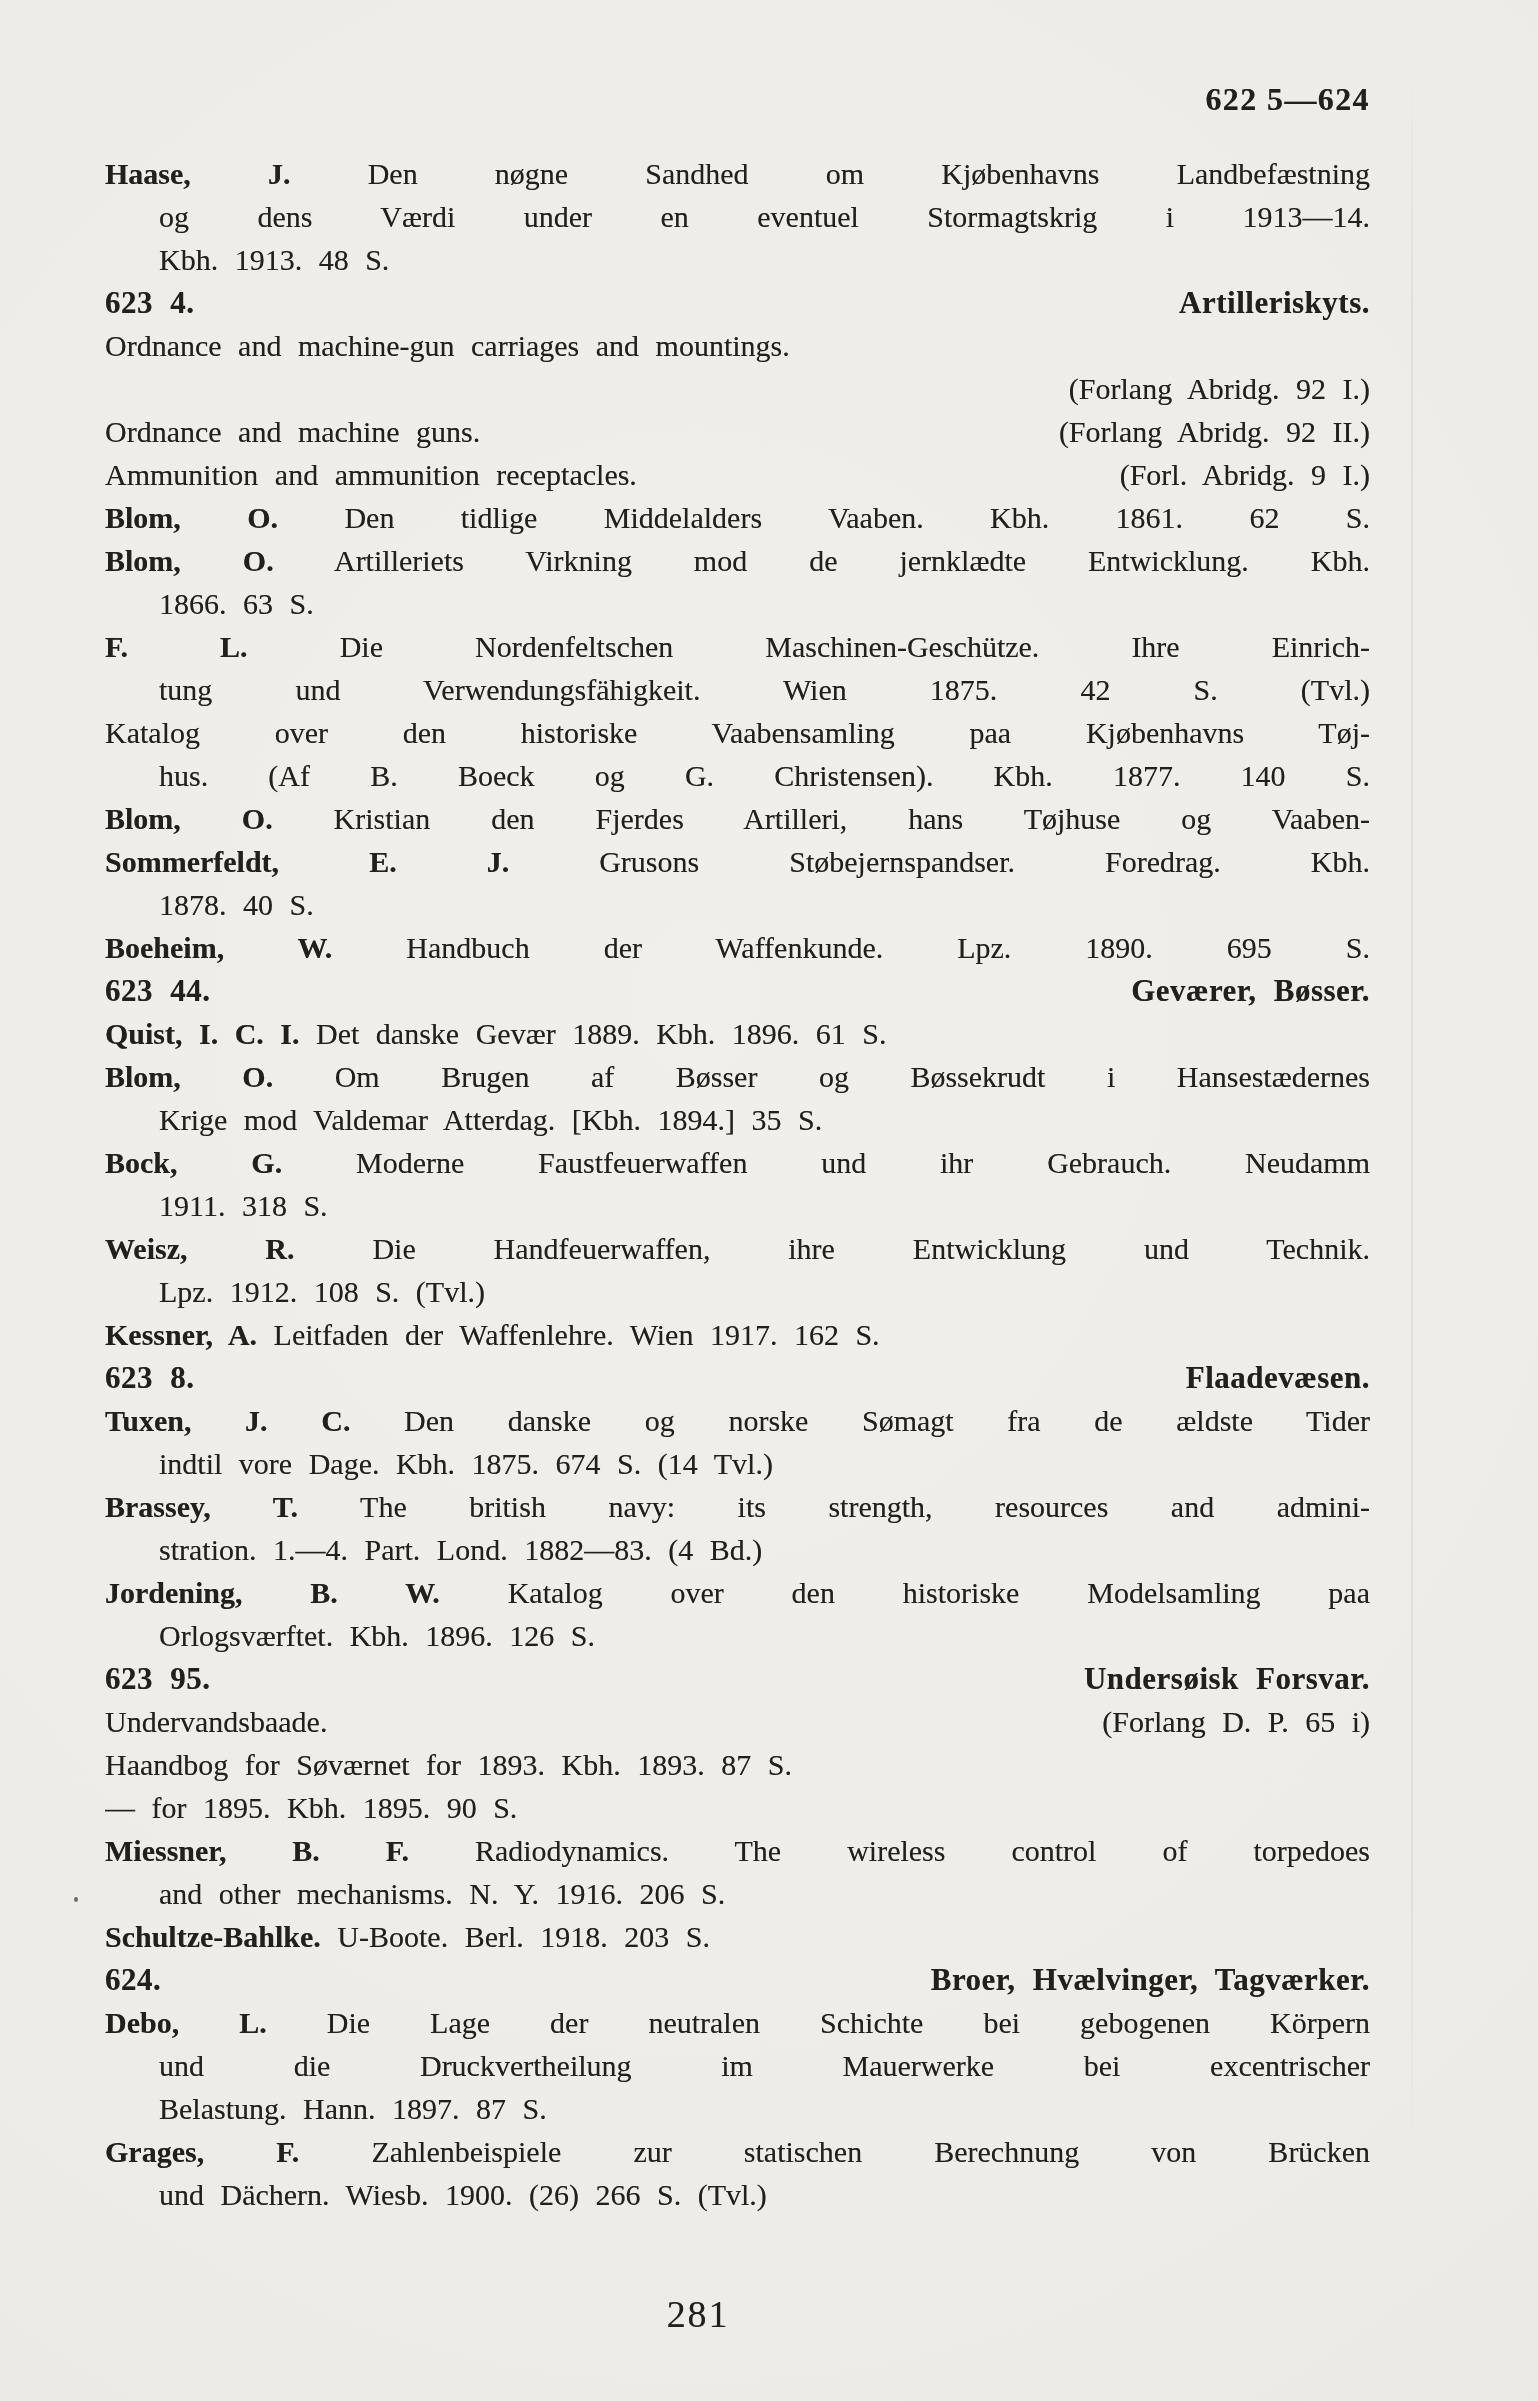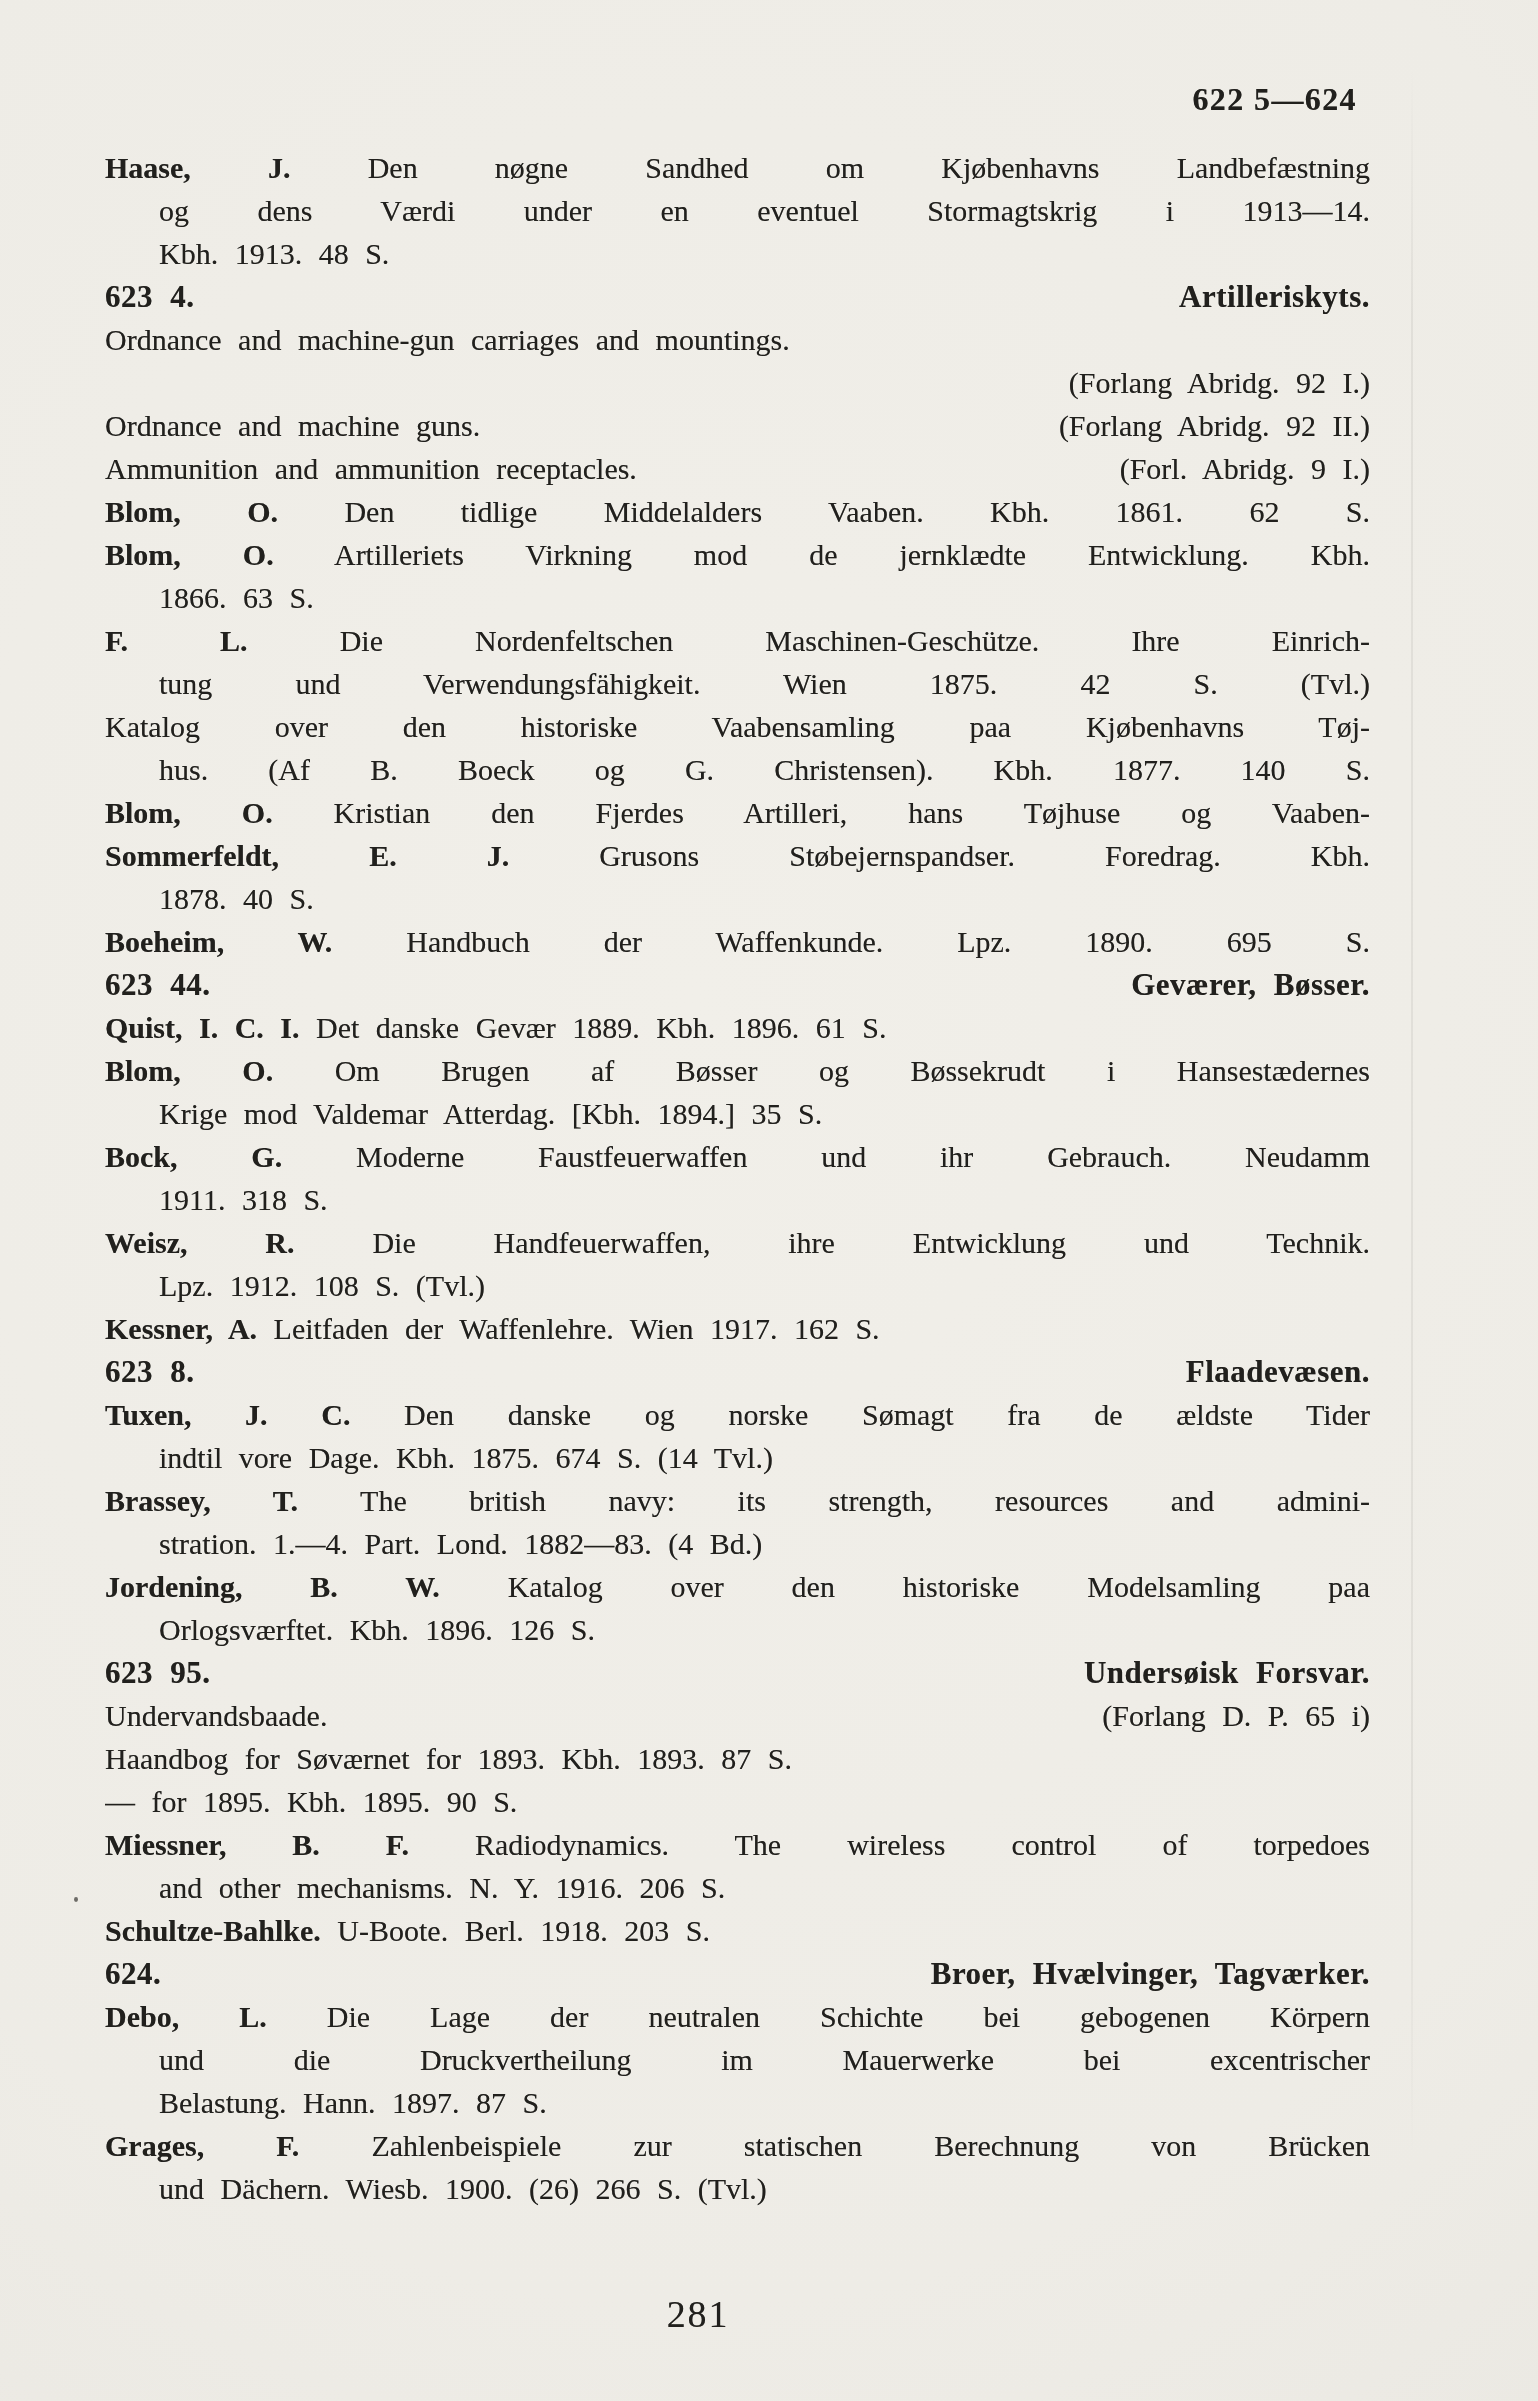--- a/index.html
+++ b/index.html
@@ -12,33 +12,33 @@
     overflow: hidden;
     background:
       radial-gradient(ellipse 130% 95% at 45% 40%, #f1efe9 0%, #eeece6 55%, #e8e6e0 92%, #e4e2dc 100%);
     font-family: "Liberation Serif", "DejaVu Serif", serif;
     color: #21201d;
   }
 
   .classmark-header {
     position: absolute;
     top: 83px;
-    right: 182px;
+    right: 169px;
     font-size: 32px;
     line-height: 1;
     font-weight: bold;
     letter-spacing: 1.4px;
     white-space: nowrap;
     text-shadow: 0 0 0.5px rgba(25,24,22,0.5);
   }
 
   .text-block {
     position: absolute;
     left: 105px;
-    top: 146px;
+    top: 152px;
     width: 1265px;
     font-size: 30px;
     word-spacing: 0.30em;
   }
 
   .line {
     height: 43px;
     line-height: 43px;
     overflow: hidden;
     white-space: normal;

